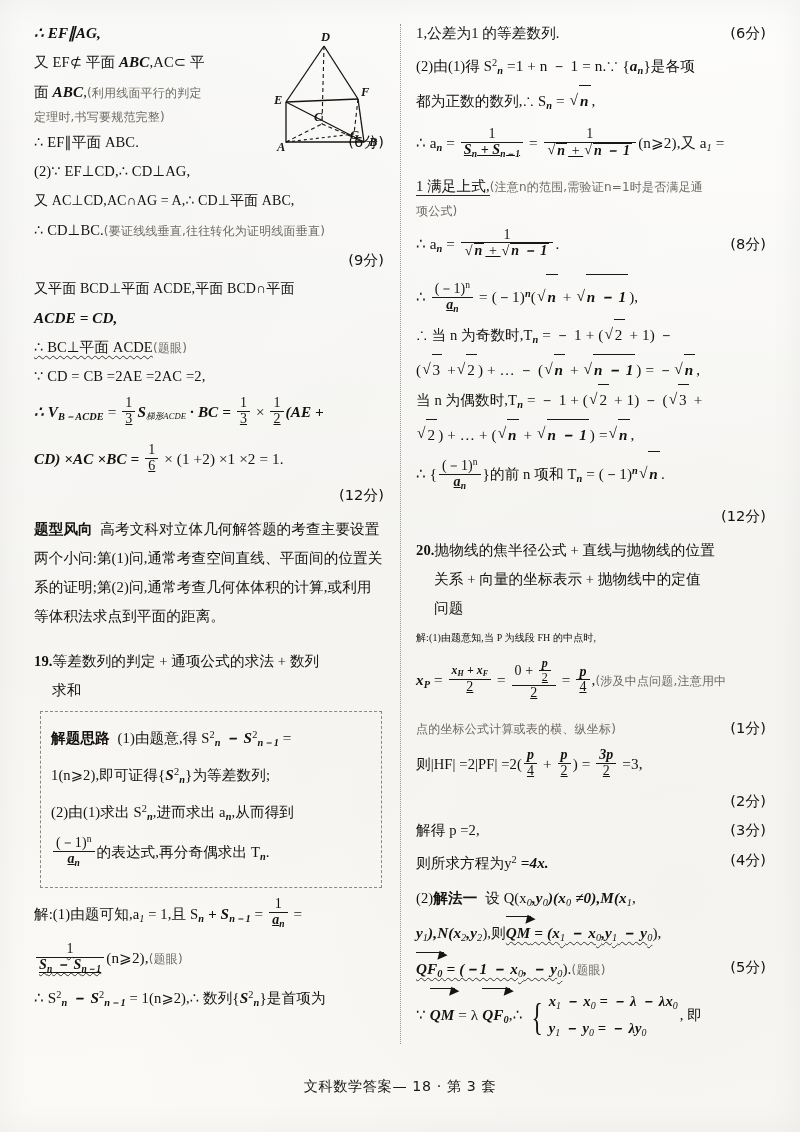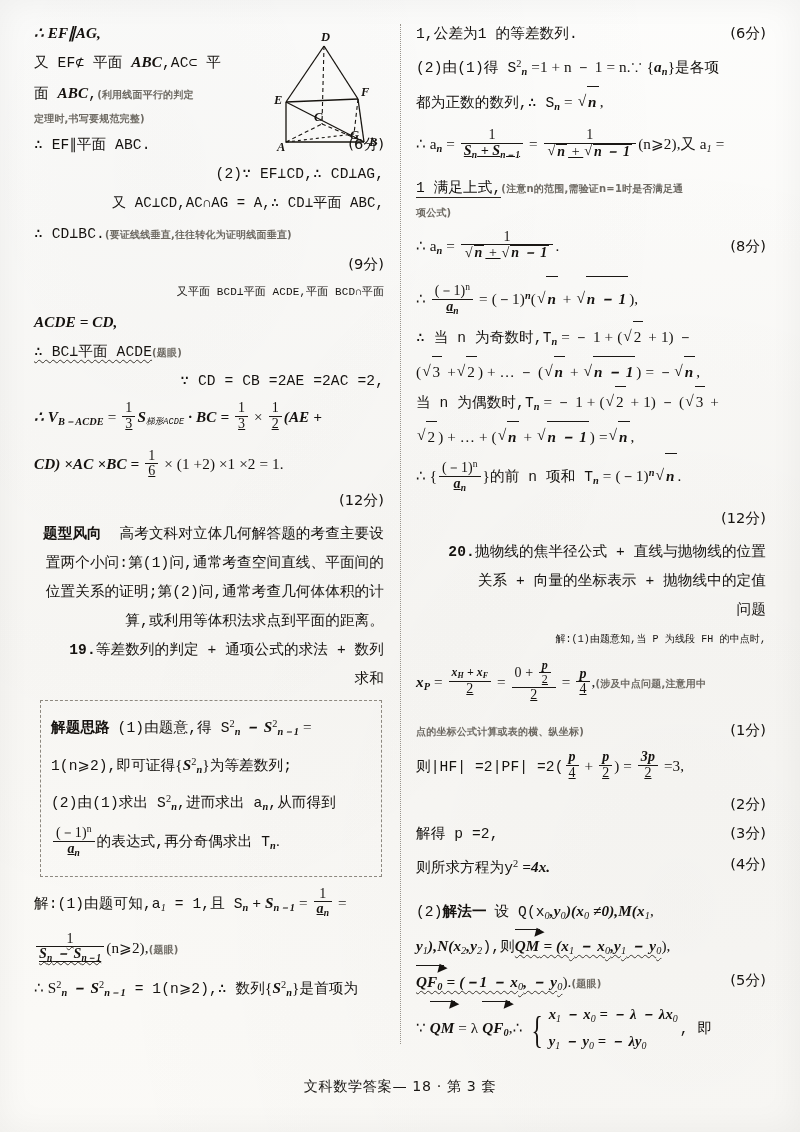--- a/index.html
+++ b/index.html
@@ -55,41 +55,40 @@
 
   
   .ln {
     font-size: 15.2px;
     line-height: 29px;
     letter-spacing: 0.1px;
     white-space: nowrap;
     position: relative;
   }
   .ln.wrapok { white-space: normal; }
-  .cn { font-family: Liberation Mono, monospace; font-size: 14.6px; text-align: right; }
+  .cn { font-family: Liberation Serif, serif; font-size: 14.6px; }
   .mi { font-family: "Liberation Serif", serif; font-style: italic; font-weight: bold; }
   .mr { font-family: "Liberation Serif", serif; }
   .bold { font-weight: bold; }
   .sub { font-size: 0.68em; vertical-align: -0.28em; font-style: italic; }
   .sup { font-size: 0.68em; vertical-align: 0.52em; }
   .score {
     font-family: "DejaVu Sans", sans-serif;
     font-size: 14.6px;
   }
   .right { text-align: right; }
   .indent { padding-left: 18px; }
 
   
   .note {
     font-family: "DejaVu Sans", "Liberation Sans", sans-serif;
-    font-size: 10px;
+    font-size: 12px;
     color: #6e6a63;
     letter-spacing: 0.2px;
     line-height: 17px;
-    font-weight: bold;
   }
   .note-blk { line-height: 20px; }
 
   
   .frac {
     display: inline-block;
     vertical-align: middle;
     text-align: center;
     line-height: 1.05;
     font-size: 0.92em;
@@ -231,41 +230,41 @@
         </div>
 
         <div class="ln">
           <span class="cn">∴ EF∥平面 ABC.</span>
           <span style="float:right" class="score">(6分)</span>
         </div>
         <div class="ln cn">(2)∵ EF⊥CD,∴ CD⊥AG,</div>
         <div class="ln cn" style="font-size:14px">又 AC⊥CD,AC∩AG = A,∴ CD⊥平面 ABC,</div>
         <div class="ln"><span class="cn">∴ CD⊥BC.</span><span class="note">(要证线线垂直,往往转化为证明线面垂直)</span></div>
         <div class="ln right score">(9分)</div>
-        <div class="ln cn" style="font-size:11px">又平面 BCD⊥平面 ACDE,平面 BCD∩平面</div>
+        <div class="ln cn" style="font-size:14px">又平面 BCD⊥平面 ACDE,平面 BCD∩平面</div>
         <div class="ln mi">ACDE = CD,</div>
         <div class="ln"><span class="cn wavy">∴ BC⊥平面 ACDE</span><span class="note">(题眼)</span></div>
         <div class="ln cn">∵ CD = CB =2AE =2AC =2,</div>
 
         <div class="ln" style="line-height:42px">
           <span class="mi">∴ V</span><span class="sub mi">B－ACDE</span><span class="mr"> = </span><span class="frac"><span class="num mr">1</span><span class="den mr">3</span></span><span class="mi">S</span><span class="sub cn" style="font-size:8.6px">梯形ACDE</span><span class="mi"> · BC = </span><span class="frac"><span class="num mr">1</span><span class="den mr">3</span></span><span class="mr"> × </span><span class="frac"><span class="num mr">1</span><span class="den mr">2</span></span><span class="mi">(AE +</span>
         </div>
 
         <div class="ln" style="line-height:42px">
           <span class="mi">CD) ×AC ×BC = </span><span class="frac"><span class="num mr">1</span><span class="den mr">6</span></span><span class="mr"> × (1 +2) ×1 ×2 = 1.</span>
         </div>
 
         <div class="ln right score">(12分)</div>
 
         <div class="spacer6"></div>
         <div class="ln wrapok cn" style="text-indent:0">
           <span class="bold">题型风向</span>&nbsp;&nbsp;<span>高考文科对立体几何解答题的考查主要设置两个小问:第(1)问,通常考查空间直线、平面间的位置关系的证明;第(2)问,通常考查几何体体积的计算,或利用等体积法求点到平面的距离。</span>
         </div>
 
-        <div class="ln wrapok cn" style="margin-top:0">
+        <div class="ln wrapok cn" style="margin-top:16px">
           <span class="bold">19.</span><span>等差数列的判定 + 通项公式的求法 + 数列</span>
         </div>
         <div class="ln cn indent">求和</div>
 
         <div class="thinkbox">
           <div class="ln"><span class="cn bold">解题思路</span>&nbsp;&nbsp;<span class="cn">(1)由题意,得 S</span><span class="sup mr">2</span><span class="sub mi">n</span><span class="mi"> － S</span><span class="sup mr">2</span><span class="sub mi">n－1</span><span class="mr"> =</span></div>
           <div class="ln"><span class="cn">1(n⩾2),即可证得</span>{<span class="mi">S</span><span class="sup mr">2</span><span class="sub mi">n</span>}<span class="cn">为等差数列;</span></div>
           <div class="ln"><span class="cn">(2)由(1)求出 S</span><span class="sup mr">2</span><span class="sub mi">n</span><span class="cn">,进而求出 a</span><span class="sub mi">n</span><span class="cn">,从而得到</span></div>
           <div class="ln" style="line-height:40px"><span class="frac"><span class="num mr"><span>(－1)</span><span class="sup">n</span></span><span class="den mi"><span>a</span><span class="sub">n</span></span></span><span class="cn">的表达式,再分奇偶求出 T</span><span class="sub mi">n</span><span class="mr">.</span></div>
         </div>
@@ -318,21 +317,21 @@
         <div class="ln" style="line-height:56px"><span class="mi">x</span><span class="sub mi">P</span><span class="mr"> = </span><span class="frac"><span class="num mi" style="font-size:0.84em"><span>x</span><span class="sub">H</span><span> + x</span><span class="sub">F</span></span><span class="den mr">2</span></span><span class="mr"> = </span><span class="frac"><span class="num mr"><span>0 + </span><span class="frac" style="font-size:0.86em"><span class="num mi">p</span><span class="den mr">2</span></span></span><span class="den mr">2</span></span><span class="mr"> = </span><span class="frac"><span class="num mi">p</span><span class="den mr">4</span></span><span class="mr">,</span><span class="note">(涉及中点问题,注意用中</span></div>
 
         <div class="ln"><span class="note">点的坐标公式计算或表的横、纵坐标)</span><span style="float:right" class="score">(1分)</span></div>
 
         <div class="ln" style="line-height:44px"><span class="cn">则|HF| =2|PF| =2(</span><span class="frac"><span class="num mi">p</span><span class="den mr">4</span></span><span class="mr"> + </span><span class="frac"><span class="num mi">p</span><span class="den mr">2</span></span><span class="mr">) = </span><span class="frac"><span class="num mi">3p</span><span class="den mr">2</span></span><span class="mr"> =3,</span></div>
 
         <div class="ln right score">(2分)</div>
         <div class="ln"><span class="cn">解得 p =2,</span><span style="float:right" class="score">(3分)</span></div>
         <div class="ln"><span class="cn">则所求方程为y</span><span class="sup mr">2</span><span class="mi"> =4x.</span><span style="float:right" class="score">(4分)</span></div>
 
-        <div class="ln" style="margin-top:12px"><span class="cn">(2)</span><span class="cn bold">解法一</span>&nbsp;&nbsp;<span class="cn">设 Q(x</span><span class="sub mr">0</span><span class="mi">,y</span><span class="sub mr">0</span><span class="mi">)(x</span><span class="sub mr">0</span><span class="mi"> ≠0),M(x</span><span class="sub mr">1</span><span class="mr">,</span></div>
+        <div class="ln" style="margin-top:4px"><span class="cn">(2)</span><span class="cn bold">解法一</span>&nbsp;&nbsp;<span class="cn">设 Q(x</span><span class="sub mr">0</span><span class="mi">,y</span><span class="sub mr">0</span><span class="mi">)(x</span><span class="sub mr">0</span><span class="mi"> ≠0),M(x</span><span class="sub mr">1</span><span class="mr">,</span></div>
 
         <div class="ln"><span class="mi">y</span><span class="sub mr">1</span><span class="mi">),N(x</span><span class="sub mr">2</span><span class="mi">,y</span><span class="sub mr">2</span><span class="cn">),则</span><span class="vec mi wavy"><span>QM</span><span class="arw">▶</span></span><span class="mi wavy"> = (x</span><span class="sub mr wavy">1</span><span class="mi wavy"> － x</span><span class="sub mr wavy">0</span><span class="mi wavy">,y</span><span class="sub mr wavy">1</span><span class="mi wavy"> － y</span><span class="sub mr wavy">0</span><span class="mr">),</span></div>
 
         <div class="ln"><span class="vec mi wavy"><span>QF</span><span class="sub">0</span><span class="arw">▶</span></span><span class="mi wavy"> = (－1 － x</span><span class="sub mr wavy">0</span><span class="mi wavy">, － y</span><span class="sub mr wavy">0</span><span class="mr">).</span><span class="note">(题眼)</span><span style="float:right" class="score">(5分)</span></div>
 
         <div class="ln" style="line-height:50px"><span class="mr">∵ </span><span class="vec mi"><span>QM</span><span class="arw">▶</span></span><span class="mr"> = λ </span><span class="vec mi"><span>QF</span><span class="sub">0</span><span class="arw">▶</span></span><span class="mr">,∴ </span><span class="sys">
               <span class="brace mr">{</span>
               <span class="rows">
                 <span style="display:block"><span class="mi">x</span><span class="sub mr">1</span><span class="mi"> － x</span><span class="sub mr">0</span><span class="mi"> = － λ － λx</span><span class="sub mr">0</span></span>
                 <span style="display:block"><span class="mi">y</span><span class="sub mr">1</span><span class="mi"> － y</span><span class="sub mr">0</span><span class="mi"> = － λy</span><span class="sub mr">0</span></span>

